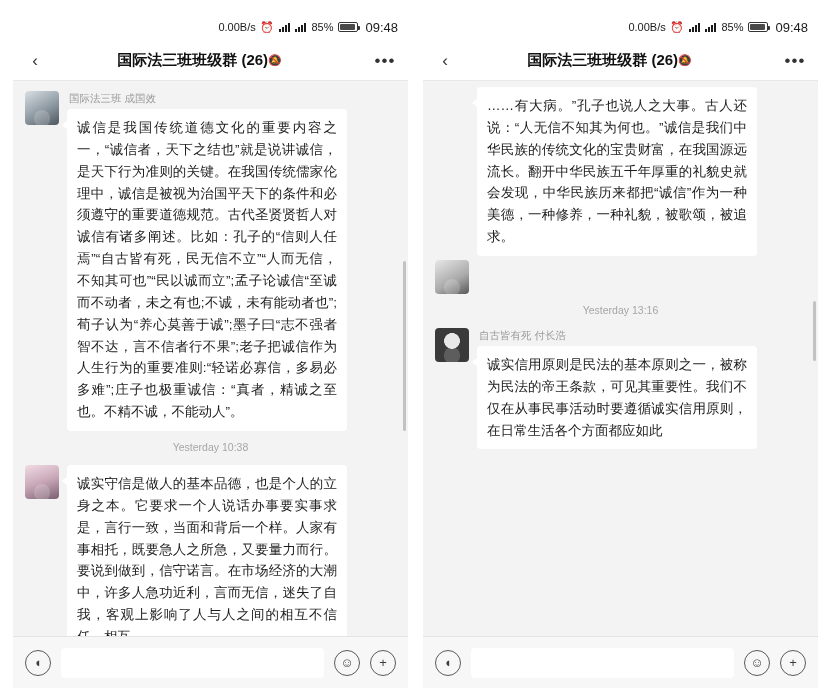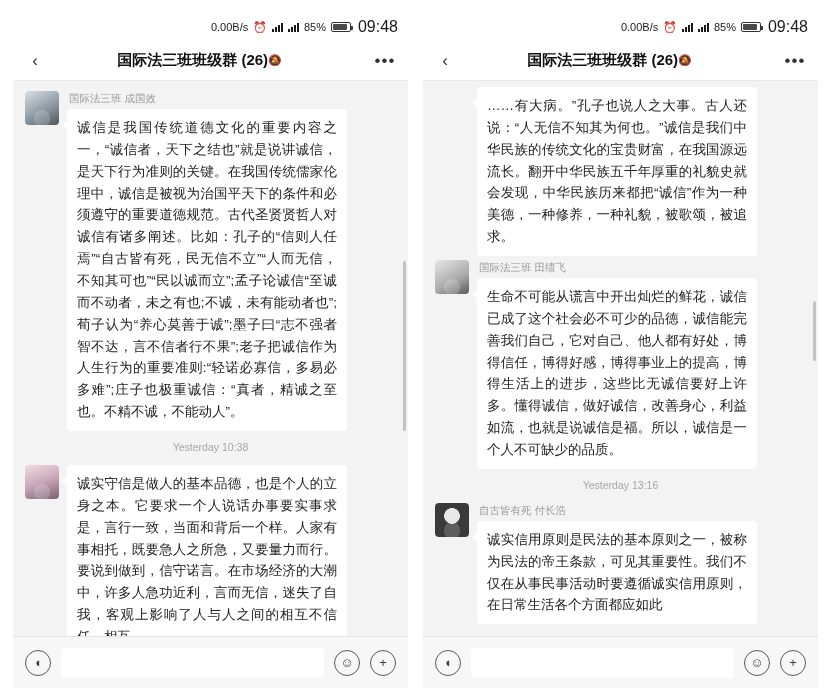--- a/index.html
+++ b/index.html
@@ -48,21 +48,21 @@
   .sb-bars i:nth-child(4){ height: 9px; }
   .sb-batt {
     width: 20px; height: 10px; border: 1px solid #333; border-radius: 2px;
     position: relative; display: inline-block;
   }
   .sb-batt::after {
     content: ""; position: absolute; right: -3px; top: 3px;
     width: 2px; height: 4px; background: #333; border-radius: 0 1px 1px 0;
   }
   .sb-batt i { position: absolute; left: 1px; top: 1px; bottom: 1px; width: 80%; background: #4a4a4a; border-radius: 1px; display: block; }
-  .sb-time { font-size: 16px; margin-left: 2px; }
+  .sb-time { font-size: 13px; margin-left: 2px; }
 
   
   .titlebar {
     height: 40px;
     background: #ffffff;
     display: flex;
     align-items: center;
     padding: 0 12px;
     position: relative;
     border-bottom: 1px solid #e8e8e8;
@@ -326,24 +326,20 @@
       <div class="msg-row clipped-top">
         <div class="avatar" style="visibility:hidden;"></div>
         <div class="msg-col">
           <div class="bubble">……有大病。”孔子也说人之大事。古人还说：“人无信不知其为何也。”诚信是我们中华民族的传统文化的宝贵财富，在我国源远流长。翻开中华民族五千年厚重的礼貌史就会发现，中华民族历来都把“诚信”作为一种美德，一种修养，一种礼貌，被歌颂，被追求。</div>
         </div>
       </div>
 
 
       <div class="msg-row">
         <div class="avatar a3"></div>
-        <div class="msg-col">
-          <div class="sender">国际法三班 田绩飞</div>
-          <div class="bubble">生命不可能从谎言中开出灿烂的鲜花，诚信已成了这个社会必不可少的品德，诚信能完善我们自己，它对自己、他人都有好处，博得信任，博得好感，博得事业上的提高，博得生活上的进步，这些比无诚信要好上许多。懂得诚信，做好诚信，改善身心，利益如流，也就是说诚信是福。所以，诚信是一个人不可缺少的品质。</div>
-        </div>
       </div>
 
       <div class="timestamp">Yesterday 13:16</div>
 
       <div class="msg-row">
         <div class="avatar a4"></div>
         <div class="msg-col">
           <div class="sender">自古皆有死 付长浩</div>
           <div class="bubble">诚实信用原则是民法的基本原则之一，被称为民法的帝王条款，可见其重要性。我们不仅在从事民事活动时要遵循诚实信用原则，在日常生活各个方面都应如此</div>
         </div>

